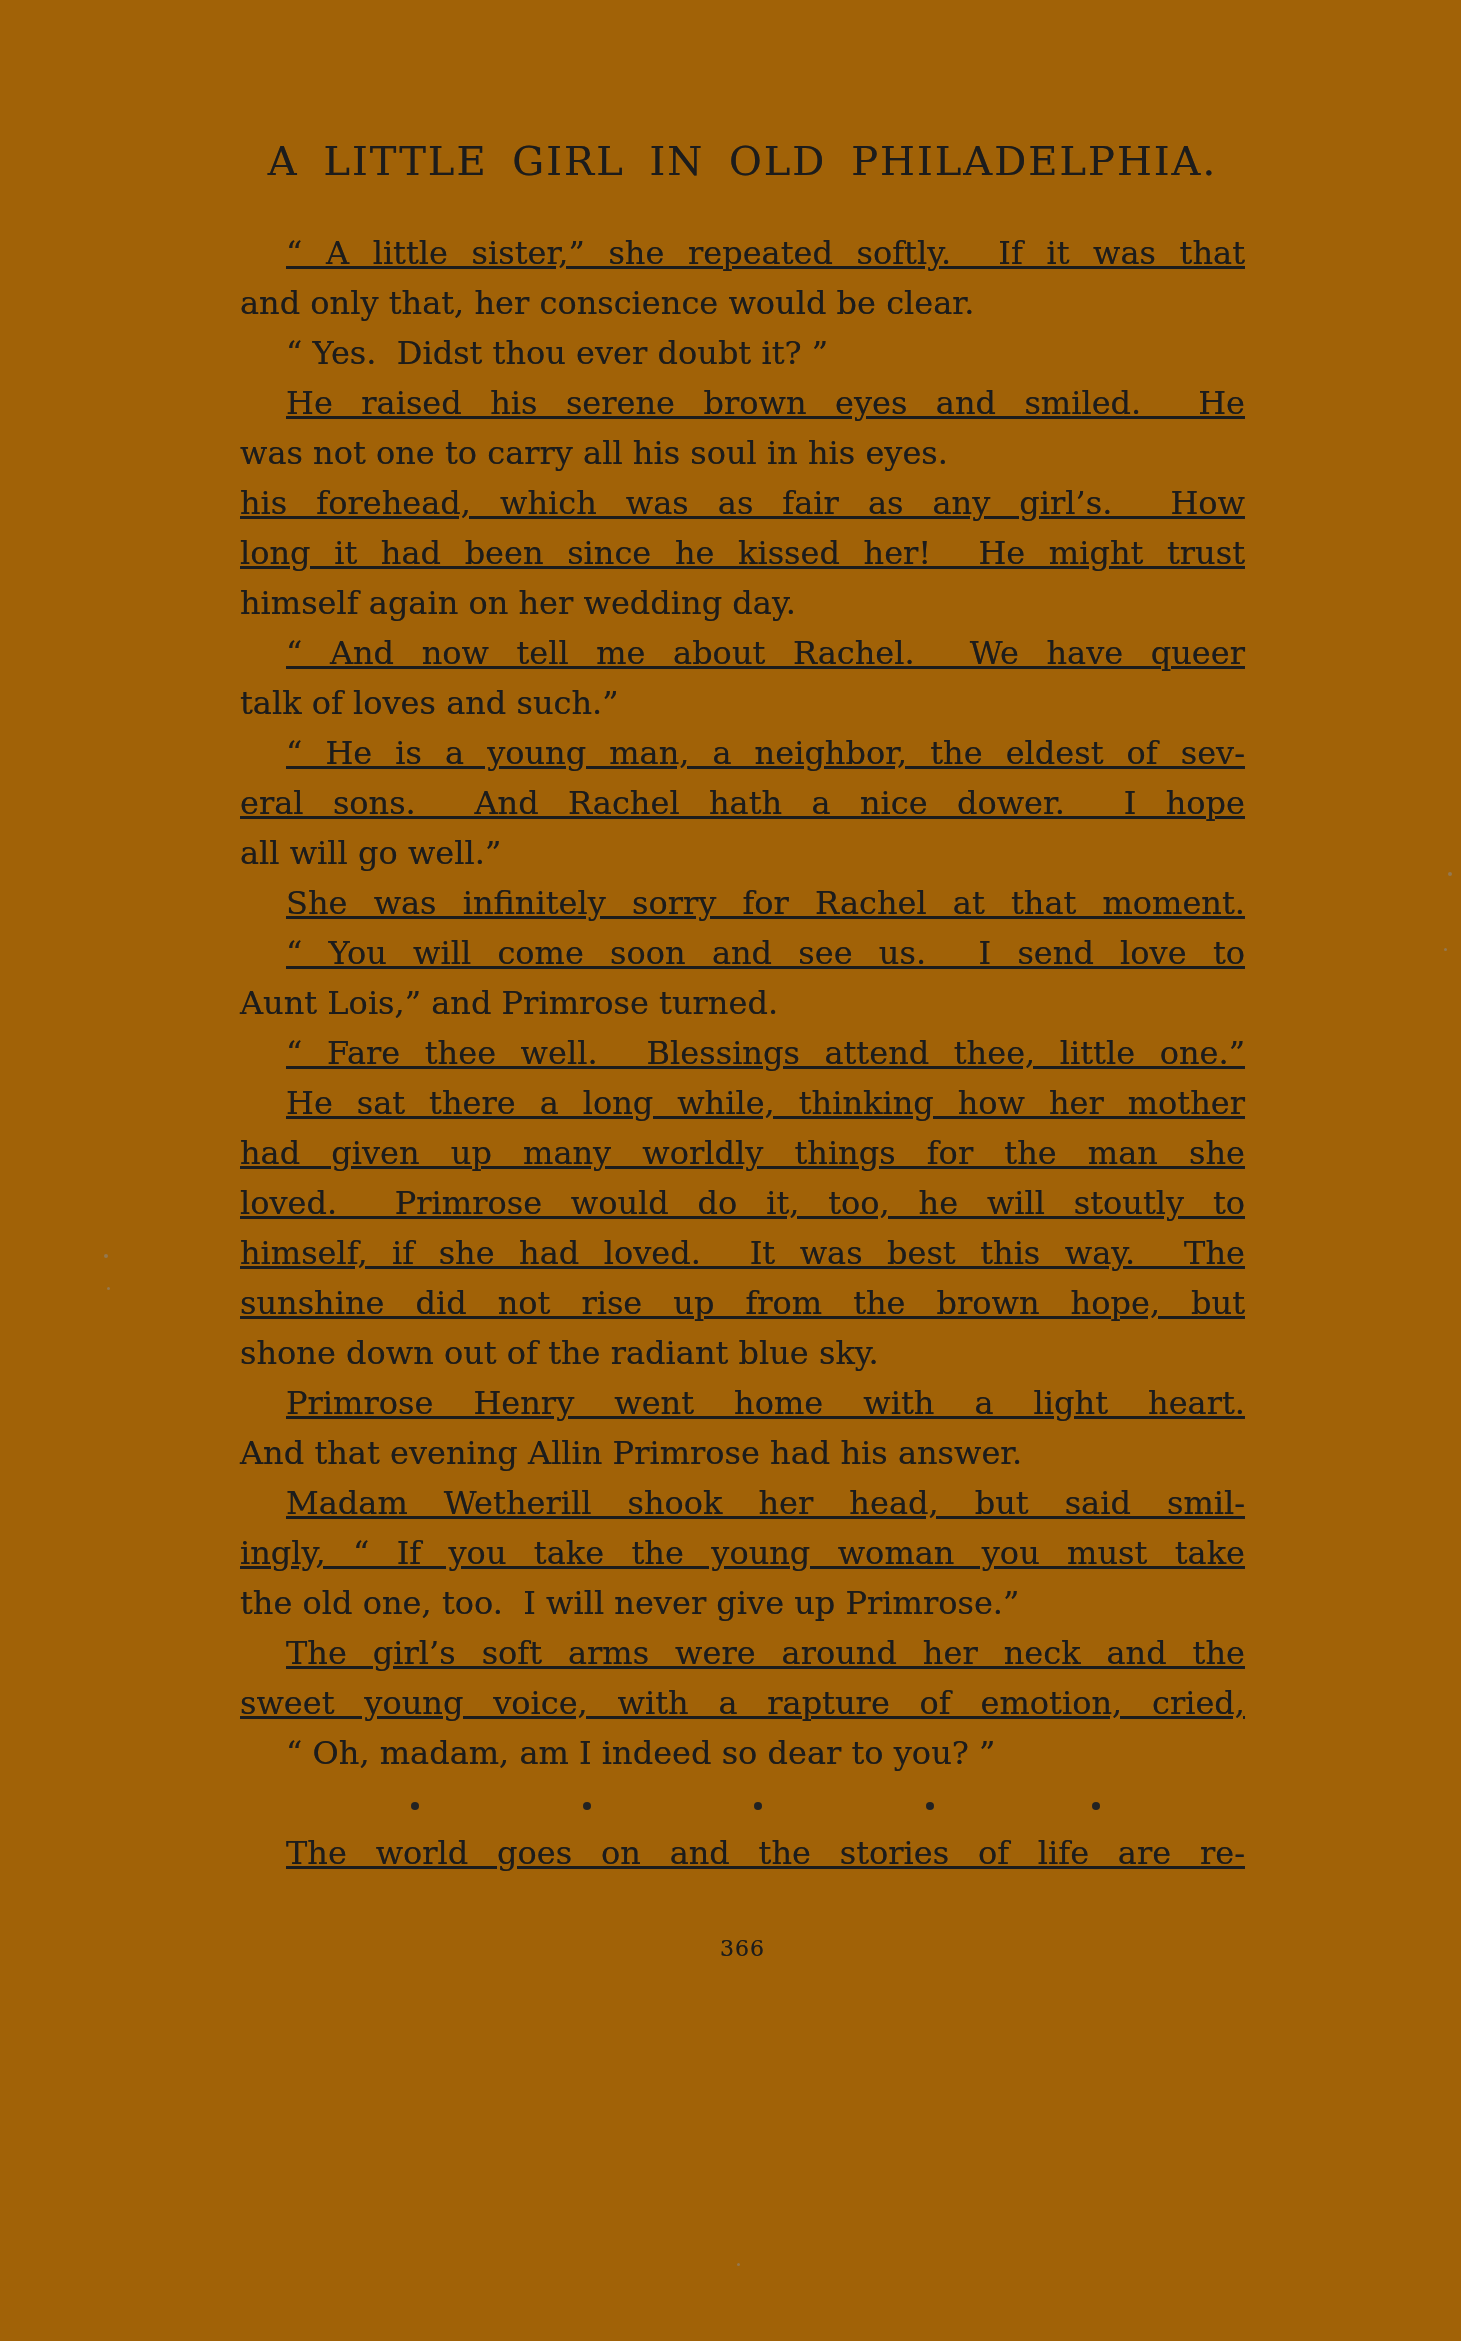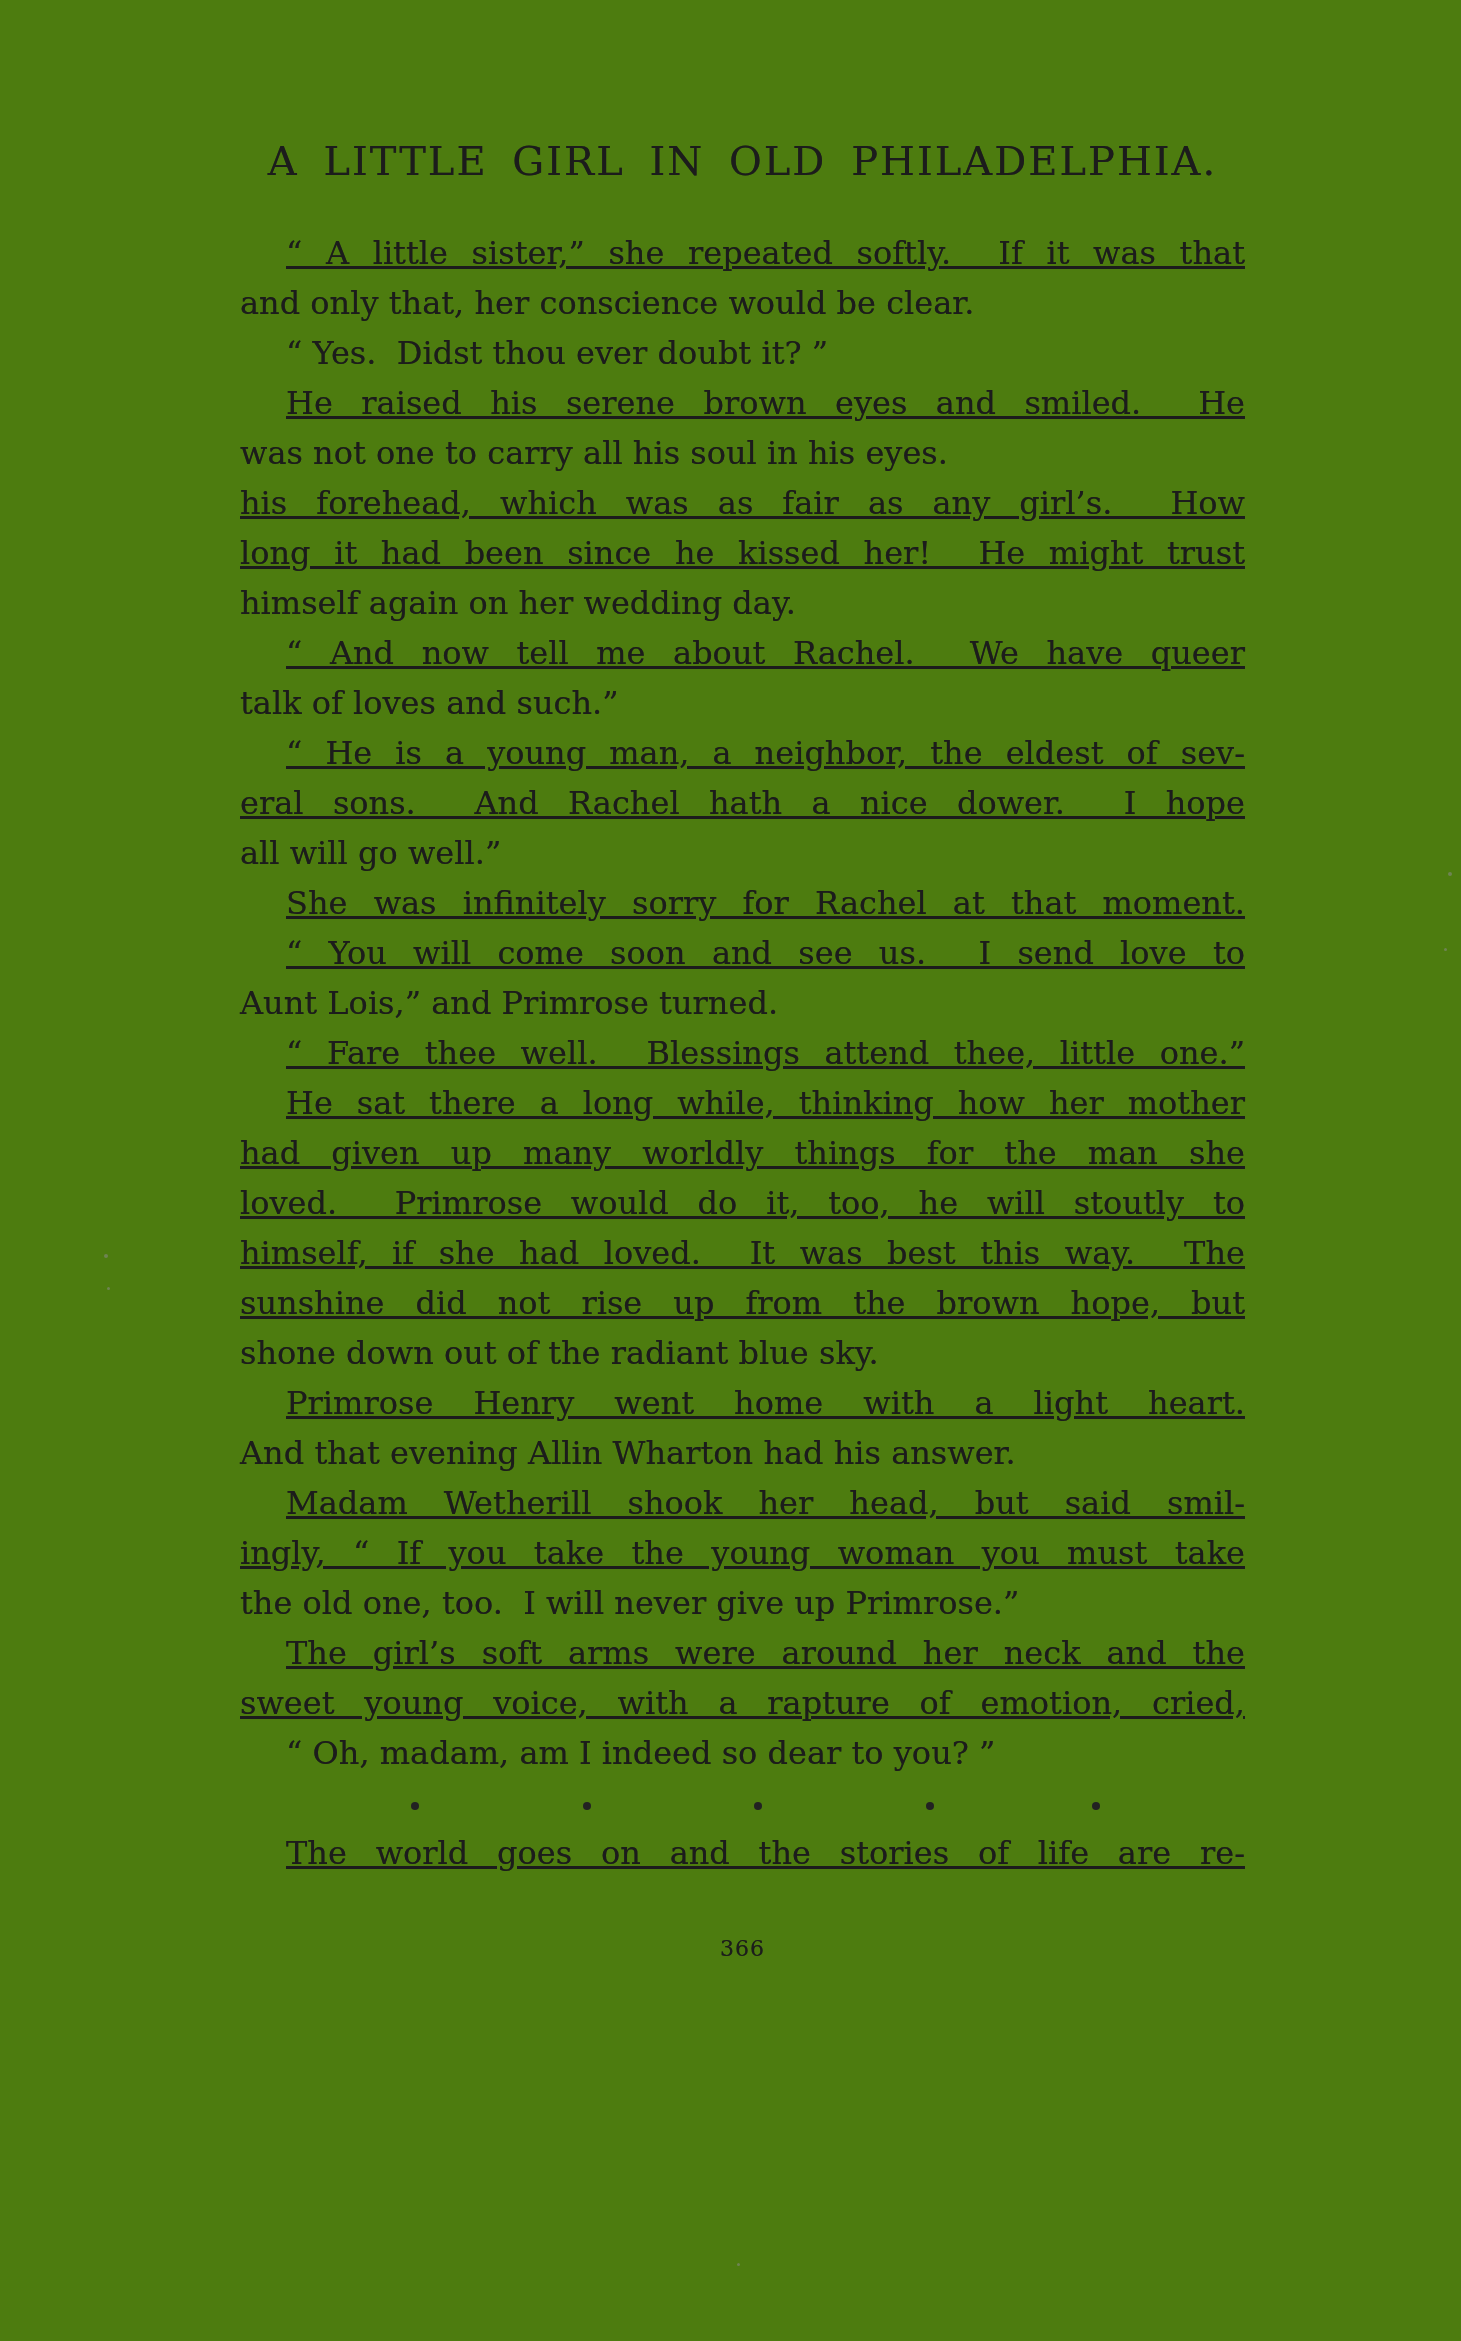--- a/index.html
+++ b/index.html
@@ -1,20 +1,20 @@
 <!DOCTYPE html>
 <html><head>
 <meta charset="utf-8">
 <style>
   html, body { margin: 0; padding: 0; }
   .page {
     position: relative;
     width: 1461px;
     height: 2341px;
-    background: #4d7c0f;
+    background: #a16207;
     font-family: "DejaVu Serif", serif;
     overflow: hidden;
   }
   .ink { color: #1c1c1c; text-shadow: 0 0 0.6px rgba(20,20,20,0.55); }
   .running-header {
     position: absolute;
     left: 240px; top: 138px; width: 1005px;
     text-align: center;
     font-size: 40px;
     letter-spacing: 2px;
@@ -83,21 +83,21 @@
       <div class="line ind jst">“ You will come soon and see us.  I send love to</div>
       <div class="line">Aunt Lois,” and Primrose turned.</div>
       <div class="line ind jst">“ Fare thee well.  Blessings attend thee, little one.”</div>
       <div class="line ind jst">He sat there a long while, thinking how her mother</div>
       <div class="line jst">had given up many worldly things for the man she</div>
       <div class="line jst">loved.  Primrose would do it, too, he will stoutly to</div>
       <div class="line jst">himself, if she had loved.  It was best this way.  The</div>
       <div class="line jst">sunshine did not rise up from the brown hope, but</div>
       <div class="line">shone down out of the radiant blue sky.</div>
       <div class="line ind jst">Primrose Henry went home with a light heart.</div>
-      <div class="line">And that evening Allin Wharton had his answer.</div>
+      <div class="line">And that evening Allin Primrose had his answer.</div>
       <div class="line ind jst">Madam Wetherill shook her head, but said smil-</div>
       <div class="line jst">ingly, “ If you take the young woman you must take</div>
       <div class="line">the old one, too.  I will never give up Primrose.”</div>
       <div class="line ind jst">The girl’s soft arms were around her neck and the</div>
       <div class="line jst">sweet young voice, with a rapture of emotion, cried,</div>
       <div class="line ind">“ Oh, madam, am I indeed so dear to you? ”</div>
       <div class="dot-break">
         <span class="dot" style="left: 171px;"></span>
         <span class="dot" style="left: 343px;"></span>
         <span class="dot" style="left: 514px;"></span>

